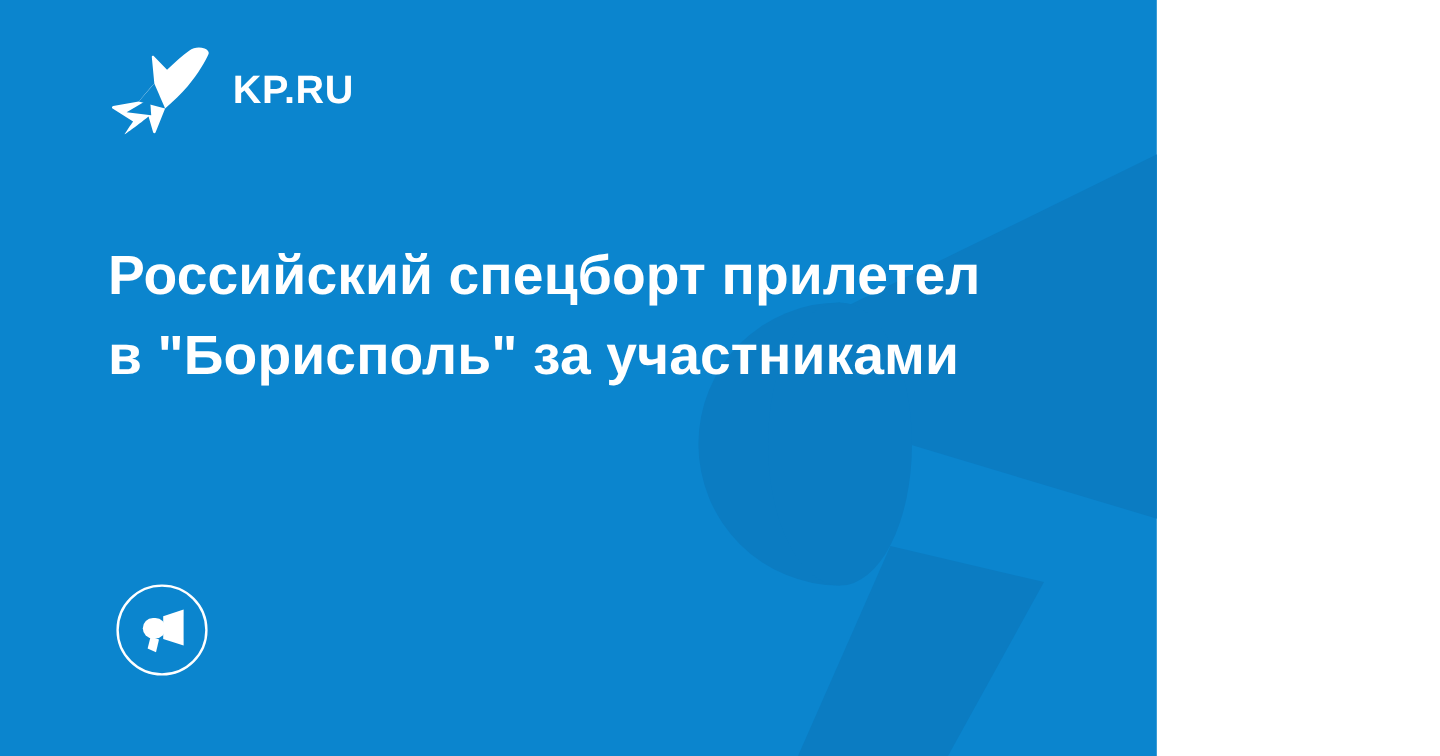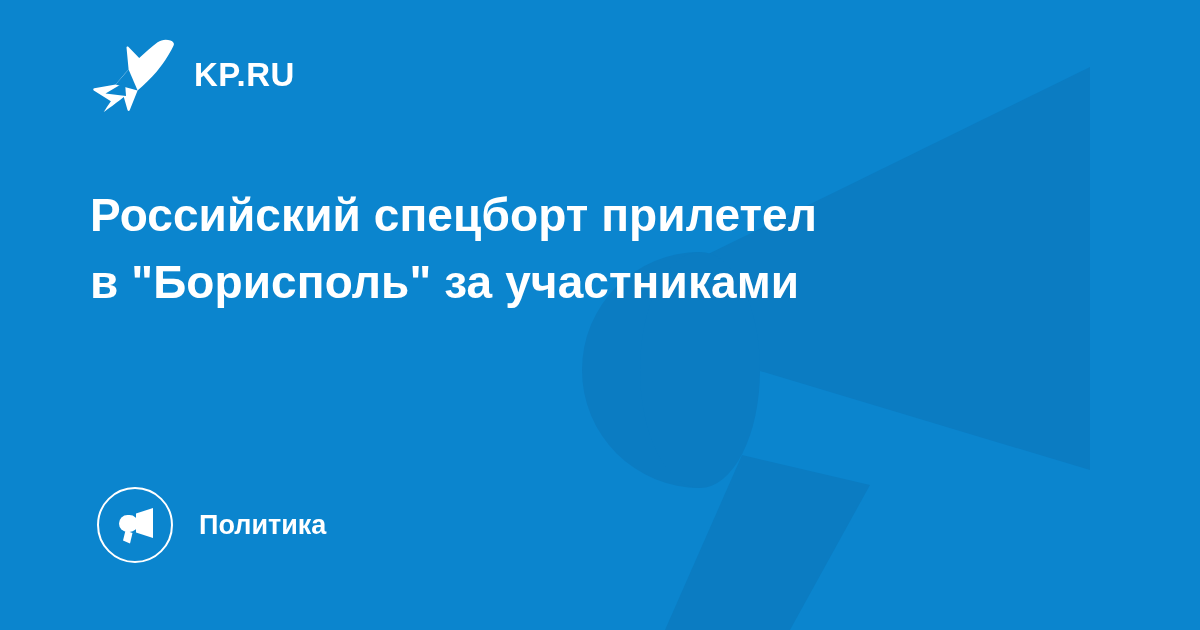--- a/index.html
+++ b/index.html
@@ -8,21 +8,21 @@
   }
   body {
     width: 1200px;
     height: 630px;
     overflow: hidden;
     font-family: "Liberation Sans", "DejaVu Sans", sans-serif;
   }
 
   #card {
     position: relative;
-    width: 1200px;
+    width: 964px;
     height: 630px;
     background: #0b85ce;
     overflow: hidden;
   }
 
   
   #watermark {
     position: absolute;
     left: 0;
     top: 0;
@@ -53,21 +53,21 @@
     font-weight: bold;
     letter-spacing: 0.5px;
     line-height: 1;
     white-space: nowrap;
   }
 
   
   #headline {
     position: absolute;
     left: 90px;
-    top: 182px;
+    top: 196px;
     width: 960px;
     margin: 0;
     color: #ffffff;
     font-size: 46px;
     font-weight: bold;
     line-height: 67px;
     letter-spacing: 0.1px;
   }
   #headline .hl-line {
     display: block;
@@ -163,16 +163,15 @@
   <div id="category">
     <div id="category-circle">
       <svg id="megaphone-badge-icon" viewBox="0 0 44 44" aria-hidden="true">
         <g fill="#ffffff">
           <path d="M40 5 L40 35 L23 29.5 L23 10.5 Z"></path>
           <rect x="6" y="12" width="19" height="17" rx="8.5" ry="8.5"></rect>
           <path d="M12.5 27.5 L19.5 30.0 L17.0 40.5 L10.0 37.5 Z"></path>
         </g>
       </svg>
     </div>
-    <span id="category-label">Политика</span>
   </div>
 
 </div>
 
 </body></html>

